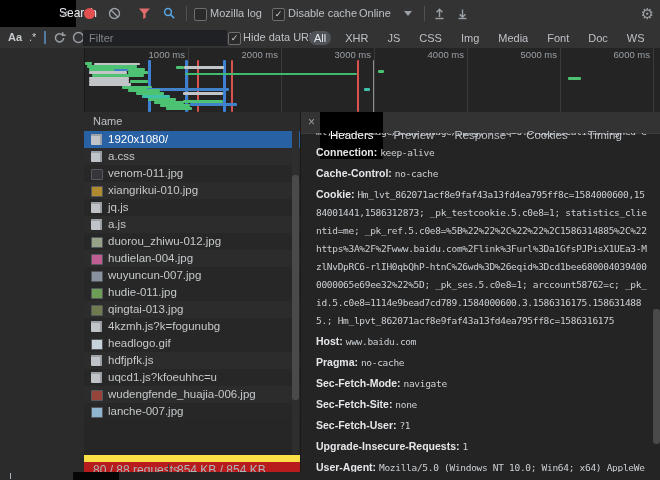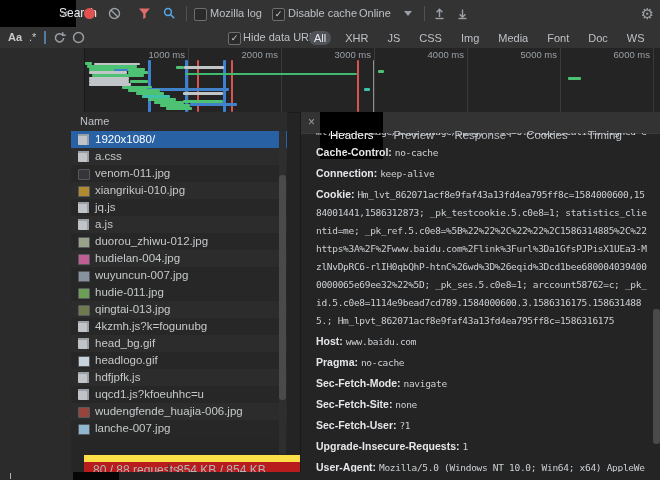--- a/index.html
+++ b/index.html
@@ -38,21 +38,21 @@
   .ovbar{position:absolute;border-radius:1px;}
 
   
   .search-pane{left:0;top:48px;width:84px;height:432px;background:#2b2b2b;border-right:1px solid #1a1a1a;}
   .bottom-strip{left:0;top:472px;width:660px;height:8px;background:#242424;}
   .bottom-strip .lite{position:absolute;left:0;top:0;width:73px;height:8px;background:#2b2b2b;}
   .bottom-strip .blackbox{position:absolute;left:73px;top:0;width:46px;height:8px;background:#060606;}
   .bottom-strip .cursor{position:absolute;left:10px;top:1px;width:1px;height:6px;background:#a9b4bd;}
 
   
-  .name-pane{left:71px;top:112px;width:216px;height:368px;background:#262626;}
+  .name-pane{left:84px;top:112px;width:216px;height:368px;background:#262626;}
   .name-header{left:0;top:0;width:216px;height:19px;background:#2b2b2b;border-bottom:1px solid #3c3c3c;
                font-size:11px;color:#bdc1c6;line-height:19px;}
   .name-header span{position:absolute;left:9px;}
   .rows{left:0;top:19px;width:216px;height:323px;overflow:hidden;}
   .frow{position:relative;width:216px;height:17px;line-height:17px;font-size:11.5px;color:#c5c8ca;cursor:pointer;white-space:nowrap;}
   .frow.odd{background:#2c2c2c;text-align:center;}
   .frow.even{background:#272727;}
   .frow.sel{background:#2961a5;color:#fff;}
   .ficon{position:absolute;left:7px;top:3px;width:11px;height:11px;}
   .ficon.page{background:#c0c4c8;border-radius:1px;box-shadow:inset -2px 2px 0 #9aa0a6;}
@@ -127,20 +127,21 @@
     <span class="abs t2-label" style="left:8px;font-weight:bold">Aa</span>
     <span class="abs t2-label" style="left:29px">.*</span>
     <div class="abs blue-sep"></div>
     <svg class="abs icon-btn" style="left:53px;top:4px" width="13" height="13">
       <path d="M10.6 7a4.1 4.1 0 1 1-1.1-2.9" fill="none" stroke="#9aa0a6" stroke-width="1.5"></path>
       <path d="M9.7 1.3v3h3" fill="none" stroke="#9aa0a6" stroke-width="1.5"></path>
     </svg>
     <svg class="abs icon-btn" style="left:72px;top:4px" width="13" height="13">
       <circle cx="6.5" cy="6.5" r="5" fill="none" stroke="#9aa0a6" stroke-width="1.4"></circle>
     </svg>
+    <input class="abs filter-input" placeholder="Filter" style="">
     <div class="abs cb" style="left:228px;top:5px"><span>✓</span></div>
     <span class="abs t2-label" style="left:243px;color:#bdc1c6">Hide data URLs</span>
     <div class="abs pills" id="pills">
         <span class="pill sel">All</span>
         <span class="pill">XHR</span>
         <span class="pill">JS</span>
         <span class="pill">CSS</span>
         <span class="pill">Img</span>
         <span class="pill">Media</span>
         <span class="pill">Font</span>
@@ -250,24 +251,20 @@
           <span class="fname">hudie-011.jpg</span>
         </div>
         <div class="frow odd">
           <div class="ficon img" style="background: rgb(111, 122, 78);"></div>
           <span class="fname">qingtai-013.jpg</span>
         </div>
         <div class="frow even">
           <div class="ficon page"></div>
           <span class="fname">4kzmh.js?k=fogunubg</span>
         </div>
-        <div class="frow odd">
-          <div class="ficon page"></div>
-          <span class="fname">head_bg.gif</span>
-        </div>
         <div class="frow even">
           <div class="ficon img" style="background: rgb(199, 211, 218);"></div>
           <span class="fname">headlogo.gif</span>
         </div>
         <div class="frow odd">
           <div class="ficon page"></div>
           <span class="fname">hdfjpfk.js</span>
         </div>
         <div class="frow even">
           <div class="ficon page"></div>
@@ -298,22 +295,22 @@
       <div class="tabrow" id="dtabs">
           <span class="dtab sel">Headers</span>
           <span class="dtab">Preview</span>
           <span class="dtab">Response</span>
           <span class="dtab">Cookies</span>
           <span class="dtab">Timing</span>
         </div>
     </div>
     <div class="hcontent" id="hcontent">
         <div class="hblock partial"><span class="hval">ml;q=0.9,image/webp,image/apng,*/*;q=0.8,application/signed-e</span></div>
+        <div class="hblock"><span class="hname">Connection: </span><span class="hval">keep-alive</span></div>
         <div class="hblock"><span class="hname">Cache-Control: </span><span class="hval">no-cache</span></div>
-        <div class="hblock"><span class="hname">Connection: </span><span class="hval">keep-alive</span></div>
         <div class="hblock"><span class="hname">Cookie: </span><span class="hval">Hm_lvt_862071acf8e9faf43a13fd4ea795ff8c=1584000600,1584001441,1586312873; _pk_testcookie.5.c0e8=1; statistics_clientid=me; _pk_ref.5.c0e8=%5B%22%22%2C%22%22%2C1586314885%2C%22https%3A%2F%2Fwww.baidu.com%2Flink%3Furl%3Da1GfsPJPisX1UEa3-MzlNvDpRC6-rlIH0qbQhP-htnC%26wd%3D%26eqid%3Dcd1bee6800040394000000065e69ee32%22%5D; _pk_ses.5.c0e8=1; arccount58762=c; _pk_id.5.c0e8=1114e9bead7cd789.1584000600.3.1586316175.1586314885.; Hm_lpvt_862071acf8e9faf43a13fd4ea795ff8c=1586316175</span></div>
         <div class="hblock"><span class="hname">Host: </span><span class="hval">www.baidu.com</span></div>
         <div class="hblock"><span class="hname">Pragma: </span><span class="hval">no-cache</span></div>
         <div class="hblock"><span class="hname">Sec-Fetch-Mode: </span><span class="hval">navigate</span></div>
         <div class="hblock"><span class="hname">Sec-Fetch-Site: </span><span class="hval">none</span></div>
         <div class="hblock"><span class="hname">Sec-Fetch-User: </span><span class="hval">?1</span></div>
         <div class="hblock"><span class="hname">Upgrade-Insecure-Requests: </span><span class="hval">1</span></div>
         <div class="hblock"><span class="hname">User-Agent: </span><span class="hval">Mozilla/5.0 (Windows NT 10.0; Win64; x64) AppleWebKit/537.36 (KHTML, like Gecko) Chrome/78.0.3904.108 Safari/537.36</span></div>
       </div>
     <div class="det-scroll"></div>

